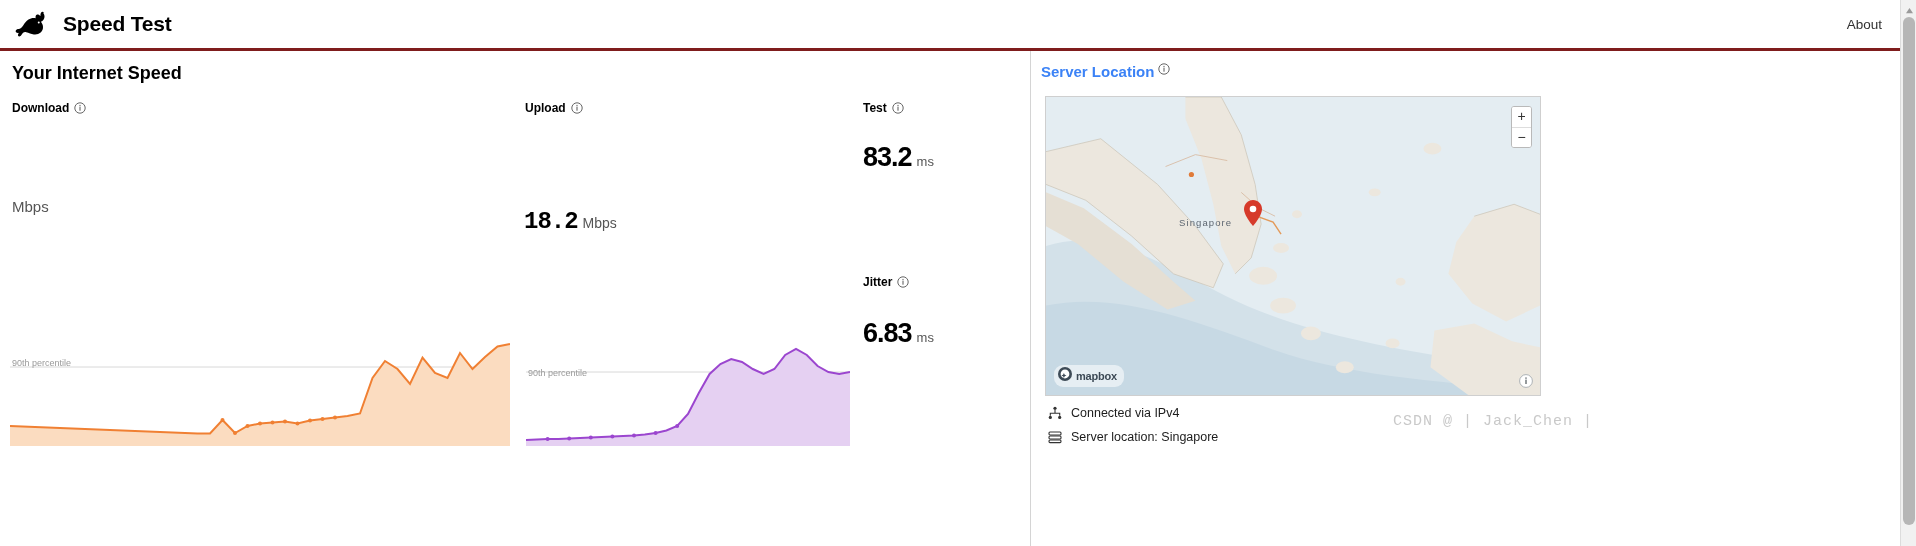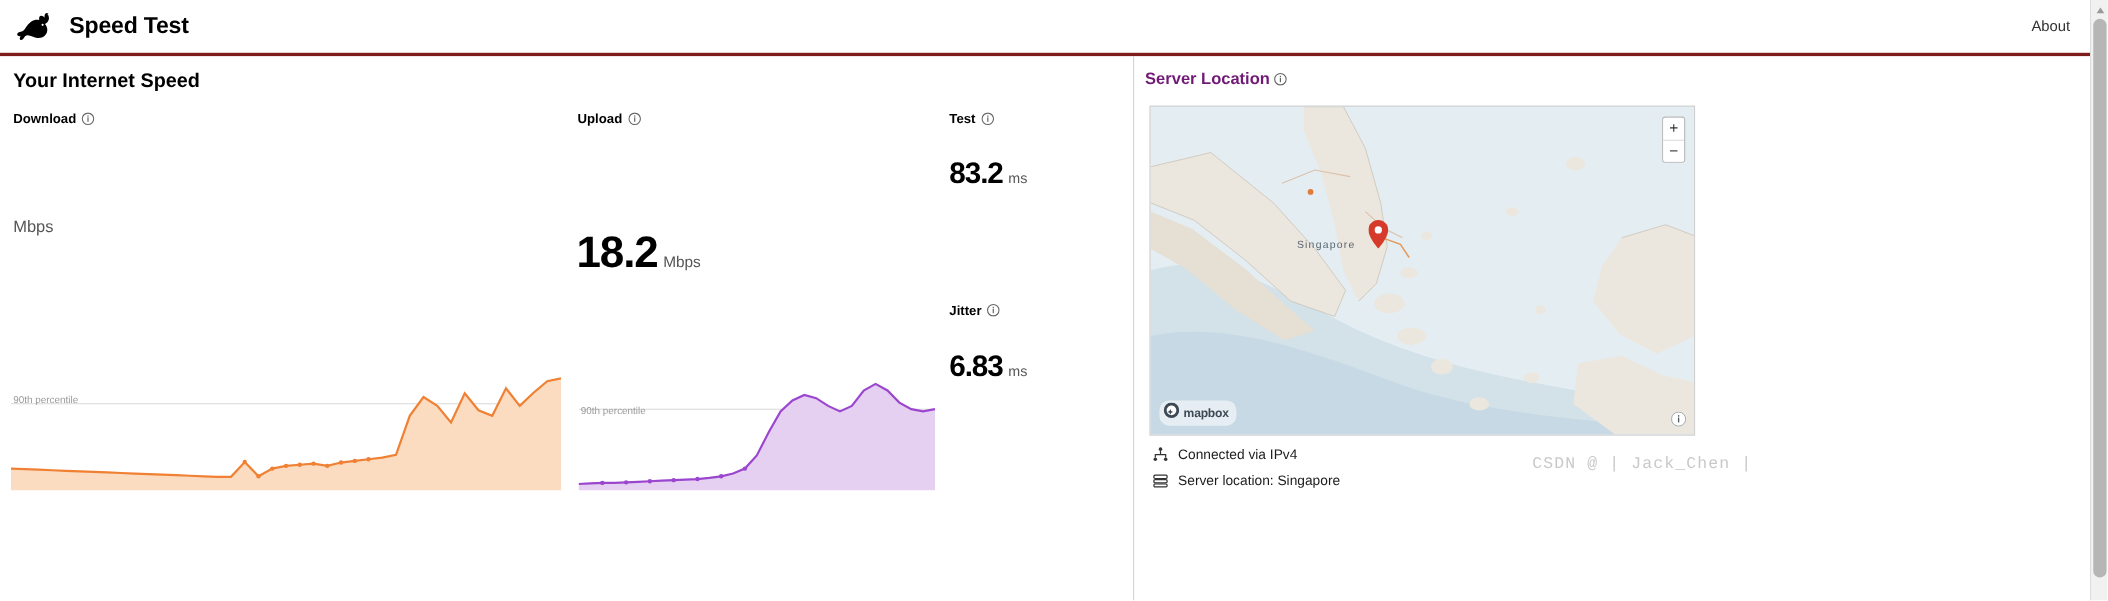--- a/index.html
+++ b/index.html
@@ -55,21 +55,21 @@
   }
   .metric-num { font-weight: bold; color: #000; letter-spacing: -1px; }
   .metric-unit { color: #555; margin-left: 5px; }
 
   
   #download-value { left: 10px; top: 198px; }
   #download-value .metric-num { font-size: 54px; }
   #download-value .metric-unit { font-size: 15px; margin-left: 2px; }
 
   #upload-value { left: 524px; top: 208px; }
-  #upload-value .metric-num { font-size: 40px; }
+  #upload-value .metric-num { font-size: 24px; font-family: Liberation Mono, monospace; }
   #upload-value .metric-unit { font-size: 14px; }
 
   #ping-value { left: 863px; top: 142px; }
   #ping-value .metric-num { font-size: 27px; }
   #ping-value .metric-unit { font-size: 13px; }
 
   #jitter-value { left: 863px; top: 318px; }
   #jitter-value .metric-num { font-size: 27px; }
   #jitter-value .metric-unit { font-size: 13px; }
 
@@ -91,22 +91,22 @@
   #upload-chart .pct-label  { left: 2px; top: 23px; }
 
   
   .right-panel {
     position: absolute; left: 1030px; top: 51px;
     width: 870px; height: 495px;
     border-left: 1px solid #d4d4d4;
   }
   .server-title {
     position: absolute; left: 1041px; top: 63px;
-    font-size: 15px; font-weight: bold; color: #701a75;
-    display: flex; align-items: center; gap: 4px;
+    font-size: 15px; font-weight: bold; color: #3b82f6;
+    display: flex; align-items: flex-start; gap: 4px;
   }
 
   .map-box {
     position: absolute; left: 1045px; top: 96px;
     width: 496px; height: 300px;
     border: 1px solid #cfcfcf; overflow: hidden; background: #e8eff3;
   }
   .map-svg { position: absolute; inset: 0; width: 100%; height: 100%; }
 
   .zoom-ctrl {

